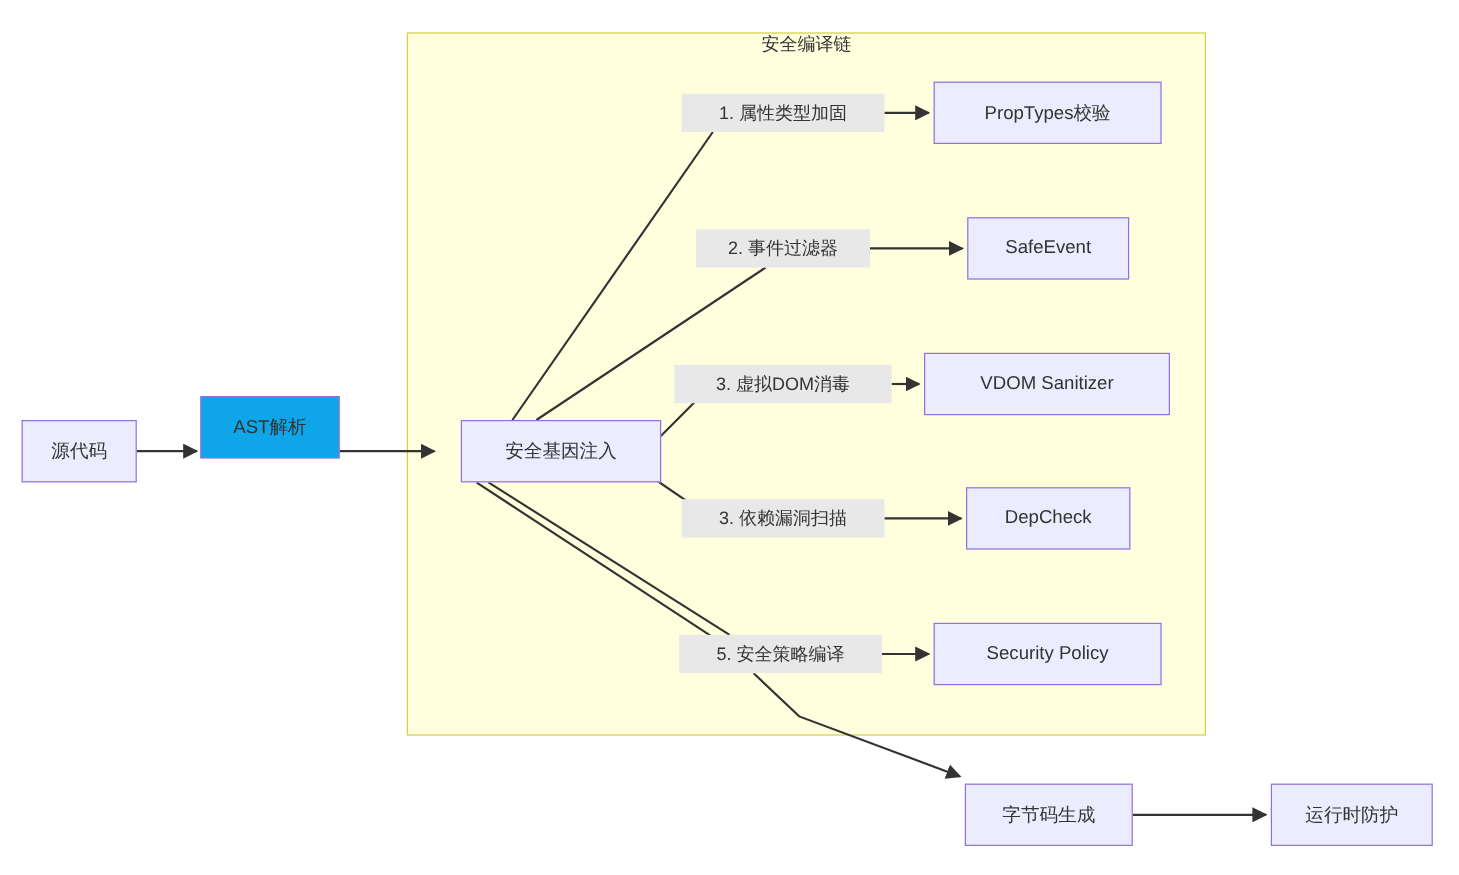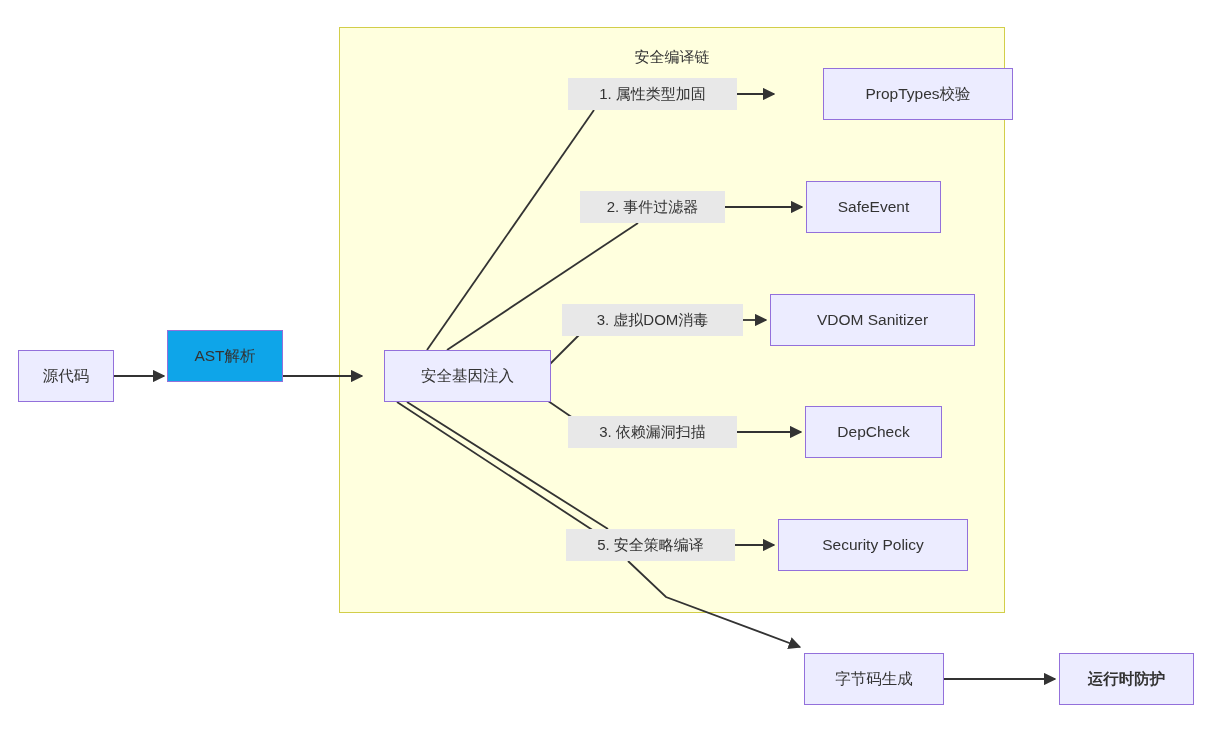--- a/index.html
+++ b/index.html
@@ -63,21 +63,21 @@
     color: #333333;
     white-space: nowrap;
   }
 </style>
 </head>
 <body>
 
 <div id="diagram">
 
   <div class="subgraph" id="subgraph-box" style="left: 339px; top: 27px; width: 666px; height: 586px; background: rgb(255, 255, 222); border-color: rgb(210, 206, 73);"></div>
-  <div class="subgraph-title" id="subgraph-title" style="left: 672px; top: 48px; text-align: center;">安全编译链</div>
+  <div class="subgraph-title" id="subgraph-title" style="left: 672px; top: 28px; text-align: center;">安全编译链</div>
 
   <svg id="edges" viewBox="0 0 1216 729" xmlns="http://www.w3.org/2000/svg">
     <defs>
       <marker id="arrow" viewBox="0 0 10 10" refX="9" refY="5" markerWidth="7" markerHeight="7" orient="auto-start-reverse">
         <path d="M 0 0 L 10 5 L 0 10 z" fill="#333333"></path>
       </marker>
     </defs>
     <g id="edge-paths" fill="none" stroke="#333333" stroke-width="1.8">
         <path d="M 114 376 L 164 376" marker-end="url(#arrow)" fill="none"></path>
         <path d="M 283 376 L 362 376" marker-end="url(#arrow)" fill="none"></path>
@@ -92,27 +92,27 @@
         <path d="M 743 320 L 766 320" marker-end="url(#arrow)" fill="none"></path>
         <path d="M 737 432 L 801 432" marker-end="url(#arrow)" fill="none"></path>
         <path d="M 735 545 L 774 545" marker-end="url(#arrow)" fill="none"></path>
         <path d="M 944 679 L 1055 679" marker-end="url(#arrow)" fill="none"></path>
       </g>
   </svg>
 
   <div class="node" style="left: 18px; top: 350px; width: 96px; height: 52px; background: rgb(236, 236, 255); border-color: rgb(147, 112, 219); color: rgb(51, 51, 51); text-align: center;">源代码</div>
   <div class="node" style="left: 167px; top: 330px; width: 116px; height: 52px; background: #0ea5e9; border-color: rgb(147, 112, 219); color: rgb(51, 51, 51);">AST解析</div>
   <div class="node" style="left: 365px; top: 350px; width: 167px; height: 52px; background: rgb(236, 236, 255); border-color: rgb(147, 112, 219); color: rgb(51, 51, 51); margin-left: 19px;">安全基因注入</div>
-  <div class="node" style="left: 778px; top: 68px; width: 190px; height: 52px; background: rgb(236, 236, 255); border-color: rgb(147, 112, 219); color: rgb(51, 51, 51); margin-left: 45px;">PropTypes校验</div>
+  <div class="node" style="left: 778px; top: 68px; width: 190px; height: 52px; background: rgb(236, 236, 255); border-color: rgb(147, 112, 219); color: rgb(51, 51, 51);">PropTypes校验</div>
   <div class="node" style="left: 806px; top: 181px; width: 135px; height: 52px; background: rgb(236, 236, 255); border-color: rgb(147, 112, 219); color: rgb(51, 51, 51);">SafeEvent</div>
   <div class="node" style="left: 770px; top: 294px; width: 205px; height: 52px; background: rgb(236, 236, 255); border-color: rgb(147, 112, 219); color: rgb(51, 51, 51);">VDOM Sanitizer</div>
   <div class="node" style="left: 805px; top: 406px; width: 137px; height: 52px; background: rgb(236, 236, 255); border-color: rgb(147, 112, 219); color: rgb(51, 51, 51);">DepCheck</div>
   <div class="node" style="left: 778px; top: 519px; width: 190px; height: 52px; background: rgb(236, 236, 255); border-color: rgb(147, 112, 219); color: rgb(51, 51, 51);">Security Policy</div>
   <div class="node" style="left: 804px; top: 653px; width: 140px; height: 52px; background: rgb(236, 236, 255); border-color: rgb(147, 112, 219); color: rgb(51, 51, 51);">字节码生成</div>
-  <div class="node" style="left: 1059px; top: 653px; width: 135px; height: 52px; background: rgb(236, 236, 255); border-color: rgb(147, 112, 219); color: rgb(51, 51, 51); font-weight: bold;">运行时防护</div>
+  <div class="node" style="left: 1059px; top: 653px; width: 135px; height: 52px; background: rgb(236, 236, 255); border-color: rgb(147, 112, 219); color: rgb(51, 51, 51);">运行时防护</div>
 
   <div class="edge-label" style="left: 568px; top: 78px; width: 169px; height: 32px; background: rgb(232, 232, 232); color: rgb(51, 51, 51);">1. 属性类型加固</div>
   <div class="edge-label" style="left: 580px; top: 191px; width: 145px; height: 32px; background: rgb(232, 232, 232); color: rgb(51, 51, 51);">2. 事件过滤器</div>
   <div class="edge-label" style="left: 562px; top: 304px; width: 181px; height: 32px; background: rgb(232, 232, 232); color: rgb(51, 51, 51);">3. 虚拟DOM消毒</div>
   <div class="edge-label" style="left: 568px; top: 416px; width: 169px; height: 32px; background: rgb(232, 232, 232); color: rgb(51, 51, 51);">3. 依赖漏洞扫描</div>
   <div class="edge-label" style="left: 566px; top: 529px; width: 169px; height: 32px; background: rgb(232, 232, 232); color: rgb(51, 51, 51);">5. 安全策略编译</div>
 
 </div>
 
 </body></html>

